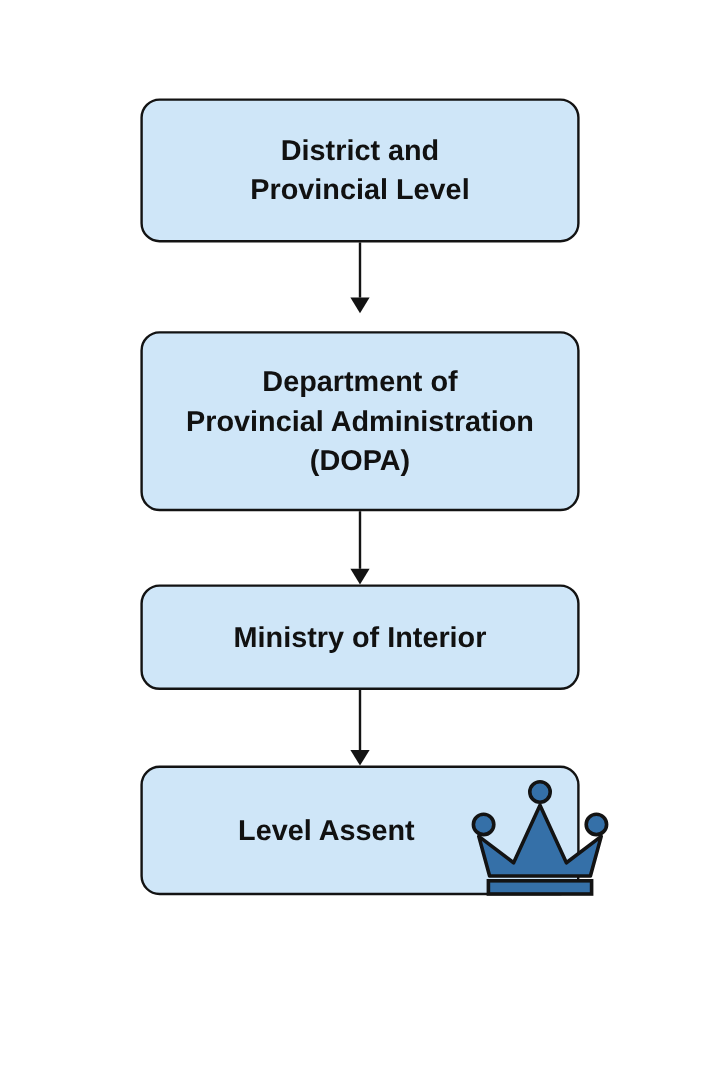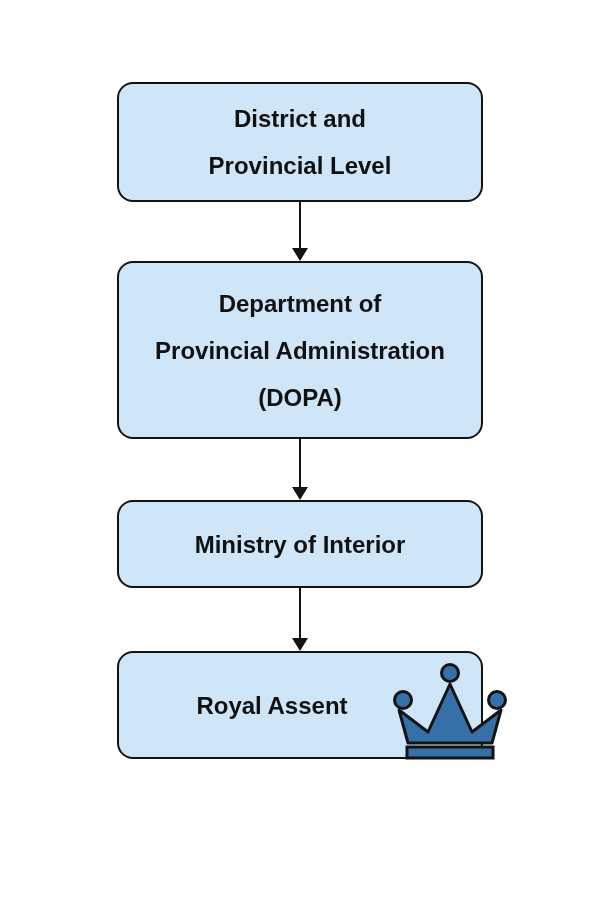--- a/index.html
+++ b/index.html
@@ -30,26 +30,26 @@
     display:flex;
     align-items:center;
     justify-content:center;
     text-align:center;
     flex:0 0 auto;
     position:relative;
   }
   .node-label{
     font-weight:bold;
     font-size:24px;
-    line-height:47px;
+    line-height:33px;
     color:#111;
     white-space:pre-line;
   }
   .node-1{height:120px;}
-  .node-2{height:178px;}
+  .node-2{height:150px;margin-top:15px;}
   .node-3{height:88px;}
   .node-4{height:108px;}
   .node-4 .node-label{padding-right:56px;}
   .arrow{
     display:flex;
     flex-direction:column;
     align-items:center;
     flex:0 0 auto;
   }
   .arrow .shaft{
@@ -103,21 +103,21 @@
   <div class="node node-3">
     <div class="node-label">Ministry of Interior</div>
   </div>
 
   <div class="arrow arrow-3">
     <div class="shaft"></div>
     <div class="head"></div>
   </div>
 
   <div class="node node-4">
-    <div class="node-label">Royal Assent</div>
+    <div class="node-label">Level Assent</div>
     <svg class="crown" viewBox="0 0 122 104" xmlns="http://www.w3.org/2000/svg">
       <circle cx="14" cy="40" r="8.5" stroke="#131313" stroke-width="3" fill="#3570a8"></circle>
       <circle cx="61" cy="13" r="8.5" stroke="#131313" stroke-width="3" fill="#3570a8"></circle>
       <circle cx="108" cy="40" r="8.5" stroke="#131313" stroke-width="3" fill="#3570a8"></circle>
       <path d="M10 50 L39 72 L61 24 L83 72 L112 50 L103 83 L19 83 Z" stroke="#131313" stroke-width="3" stroke-linejoin="round" fill="#3570a8"></path>
       <rect x="18" y="87" width="86" height="11" stroke="#131313" stroke-width="3" fill="#3570a8"></rect>
     </svg>
   </div>
 </div>
 

